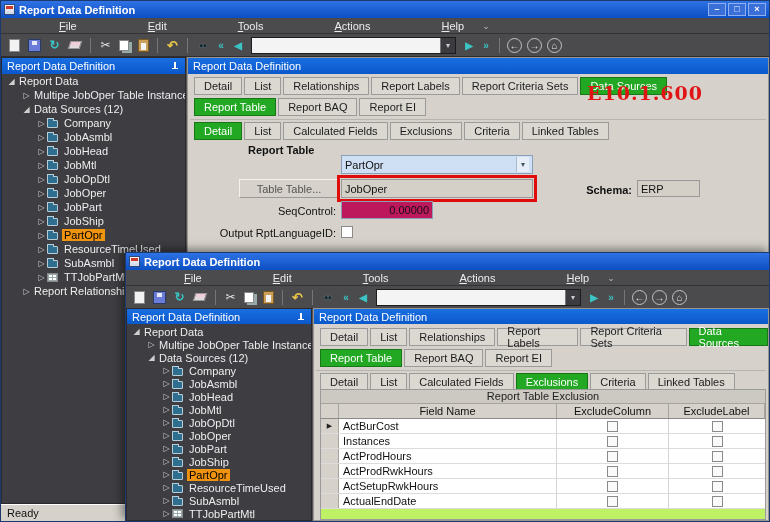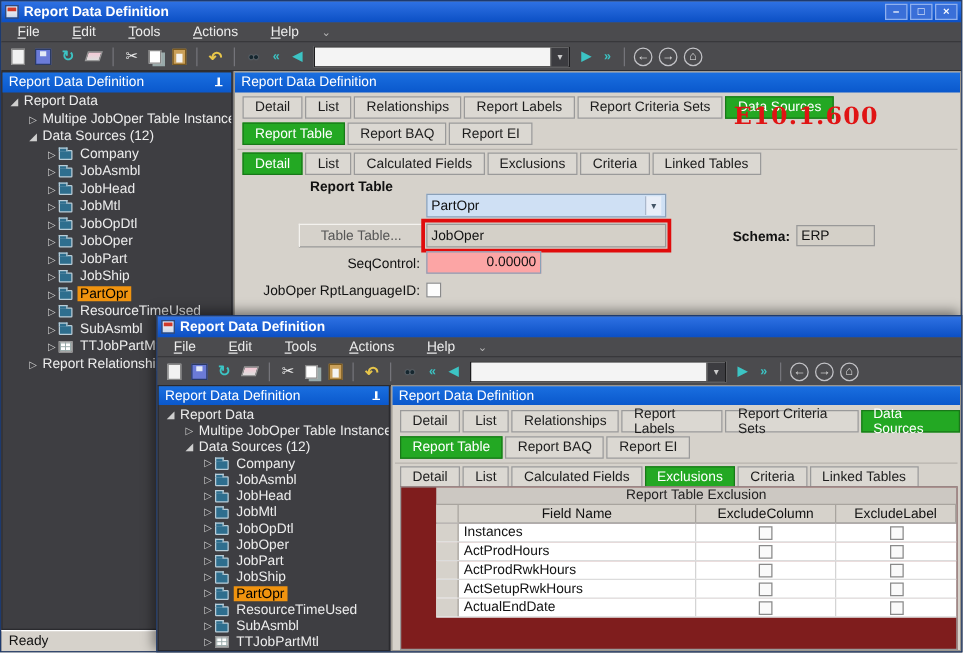--- a/index.html
+++ b/index.html
@@ -10,21 +10,21 @@
   #win2{left:125px;top:252px;width:645px;height:270px;box-shadow:-3px -3px 9px rgba(0,0,0,.45);}
   
   .titlebar{height:17px;background:linear-gradient(#2f72e4,#0b4fc4);display:flex;align-items:center;color:#fff;font-weight:bold;padding:0 3px;gap:4px;}
   .app-icon{width:11px;height:11px;background:linear-gradient(#f8f8f8,#cfd8e8);border:1px solid #334a77;position:relative;flex:none;}
   .app-icon::before{content:"";position:absolute;left:1px;top:1px;right:1px;height:3px;background:#d03a2a;}
   .title-text{font-size:11px;white-space:nowrap;}
   .win-btns{margin-left:auto;display:flex;gap:2px;}
   .win-btn{width:18px;height:13px;background:#3a6fd8;border:1px solid #8fb0ee;color:#fff;font-size:9px;line-height:11px;text-align:center;}
   
   .menubar{height:16px;background:#4b4b4e;display:flex;align-items:center;color:#ececec;border-bottom:1px solid #333336;}
-  .menu-item{padding:1px 13px;cursor:default;}
+  .menu-item{padding:1px 13px;cursor:default;margin-left:45px;}
   .menu-chevron{padding:0 5px;color:#bbb;font-size:9px;}
   
   .toolbar{height:23px;background:#4b4b4e;display:flex;align-items:center;gap:3px;padding:0 5px;border-bottom:1px solid #2e2e30;}
   .tb-sep{width:1px;height:15px;background:#74747a;margin:0 3px;flex:none;}
   .tbi{width:17px;height:17px;display:inline-flex;align-items:center;justify-content:center;font-size:12px;color:#ddd;flex:none;}
   .tbi-new{width:11px;height:13px;background:#f2f2f2;border:1px solid #888;margin:0 3px;}
   .tbi-save{width:13px;height:13px;background:#6b7bd8;border:1px solid #2a3a66;position:relative;margin:0 2px;}
   .tbi-save::before{content:"";position:absolute;top:1px;left:3px;right:3px;height:4px;background:#e4eaf6;}
   .tbi-refresh{color:#3cc4c4;font-weight:bold;}
   .tbi-clear{width:12px;height:8px;background:linear-gradient(#f5c9d6,#dedede);border:1px solid #999;transform:skewX(-18deg);margin:0 3px;}
@@ -64,30 +64,30 @@
   .tabs-r1{top:19px;}
   .tabs-r2{top:40px;}
   .subtabs{position:absolute;left:2px;right:2px;top:61px;padding:2px 4px 0;border-top:1px solid #b8b4ae;display:flex;gap:2px;}
   .tab{padding:0 9px;border:1px solid #9a9a9a;background:#dbd8d2;color:#1c1c1c;height:18px;display:flex;align-items:center;cursor:default;}
   .tab.active{background:#23a823;border-color:#187818;color:#fff;}
   .version{position:absolute;left:399px;top:24px;font-family:"DejaVu Serif",serif;font-weight:bold;font-size:19px;color:#e01414;letter-spacing:1px;}
   
   .form{position:absolute;top:84px;left:0;right:0;bottom:0;}
   .section-title{position:absolute;left:60px;top:2px;font-weight:bold;}
   .lbl{position:absolute;text-align:right;line-height:18px;}
-  .fld{position:absolute;border:1px solid #8aa0b8;background:#fca5a5;padding:0 3px;display:flex;align-items:center;overflow:hidden;}
+  .fld{position:absolute;border:1px solid #8aa0b8;background:#be185d;padding:0 3px;display:flex;align-items:center;overflow:hidden;}
   .fld.gray{background:#d4d0c8;border-color:#999;}
   .fld.blue{background:#cfe0f4;}
   .fld.num{justify-content:flex-end;}
   .combo-arrow{margin-left:auto;width:13px;height:15px;background:#e8eef8;border-left:1px solid #aab8cc;display:flex;align-items:center;justify-content:center;font-size:8px;color:#456;}
   .btn{position:absolute;background:#d6d2cb;border:1px solid #999;border-top-color:#f4f2ee;border-left-color:#f4f2ee;color:#555;font-size:11px;}
   .red-box{position:absolute;left:149px;top:33px;width:200px;height:27px;border:3px solid #e00c0c;pointer-events:none;}
   .chk{width:12px;height:12px;background:#fdfdfd;border:1px solid #8a8a8a;display:inline-block;}
   
-  .grid{position:absolute;left:6px;right:2px;top:80px;bottom:0;border:1px solid #9a9a9a;background:#7f1d1d;display:flex;flex-direction:column;padding-left:28px;}
+  .grid{position:absolute;left:6px;right:2px;top:80px;bottom:0;border:1px solid #9a9a9a;background:#bef264;display:flex;flex-direction:column;}
   .grid-title{height:14px;background:#ccc8c2;border-bottom:1px solid #a8a49e;text-align:center;line-height:13px;color:#222;}
   .ghead{display:flex;height:15px;background:#d6d2cb;border-bottom:1px solid #8a8a8a;}
   .ghead span{border-right:1px solid #a8a49e;line-height:14px;}
   .grow{display:flex;height:15px;background:#fff;border-bottom:1px solid #dcdcdc;}
   .gsel{width:18px;flex:none;background:#d6d2cb;border-right:1px solid #a8a49e;text-align:center;font-size:7px;line-height:14px;color:#222;}
   .gname{flex:1;padding:0 4px;border-right:1px solid #d4d4d4;line-height:14px;white-space:nowrap;overflow:hidden;}
   .ghead .gname{text-align:center;padding:0;}
   .gchk{width:112px;flex:none;border-right:1px solid #d4d4d4;display:flex;align-items:center;justify-content:center;text-align:center;}
   .gchk2{width:96px;flex:none;display:flex;align-items:center;justify-content:center;text-align:center;}
   .gcb{width:11px;height:11px;background:#fafafa;border:1px solid #8a8a8a;display:inline-block;}
@@ -270,21 +270,21 @@
       <div class="lbl" style="left:378px;width:66px;top:39px;font-weight:bold;">Schema:</div>
       <div class="fld gray" style="left:449px;top:38px;width:63px;height:17px;">
         <span>ERP</span>
       </div>
 
       <div class="lbl" style="left:0;width:148px;top:60px;">SeqControl:</div>
       <div class="fld num" style="left:153px;top:59px;width:92px;height:18px;">
         <span>0.00000</span>
       </div>
 
-      <div class="lbl" style="left:0;width:148px;top:82px;">JobOper RptLanguageID:</div>
+      <div class="lbl" style="left:0;width:148px;top:82px;">Output RptLanguageID:</div>
       <span class="chk" style="position:absolute;left:153px;top:84px;"></span>
     </div>
   </div>
 
   <div class="statusbar">
     <span>Ready</span>
   </div>
 </div>
 
 <div class="window" id="win2">
@@ -436,20 +436,30 @@
     <div class="grid">
       <div class="grid-title">Report Table Exclusion</div>
       <div class="ghead">
         <span class="gsel"></span>
         <span class="gname">Field Name</span>
         <span class="gchk">ExcludeColumn</span>
         <span class="gchk2">ExcludeLabel</span>
       </div>
       <div>
           <div class="grow">
+            <span class="gsel">▶</span>
+            <span class="gname">ActBurCost</span>
+            <span class="gchk">
+              <span class="gcb"></span>
+            </span>
+            <span class="gchk2">
+              <span class="gcb"></span>
+            </span>
+          </div>
+          <div class="grow">
             <span class="gsel"></span>
             <span class="gname">Instances</span>
             <span class="gchk">
               <span class="gcb"></span>
             </span>
             <span class="gchk2">
               <span class="gcb"></span>
             </span>
           </div>
           <div class="grow">

